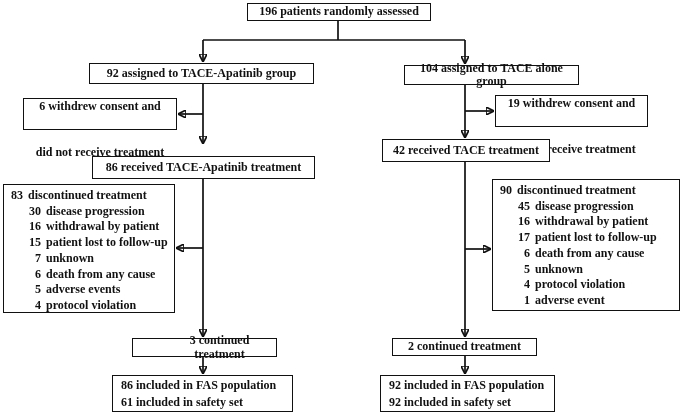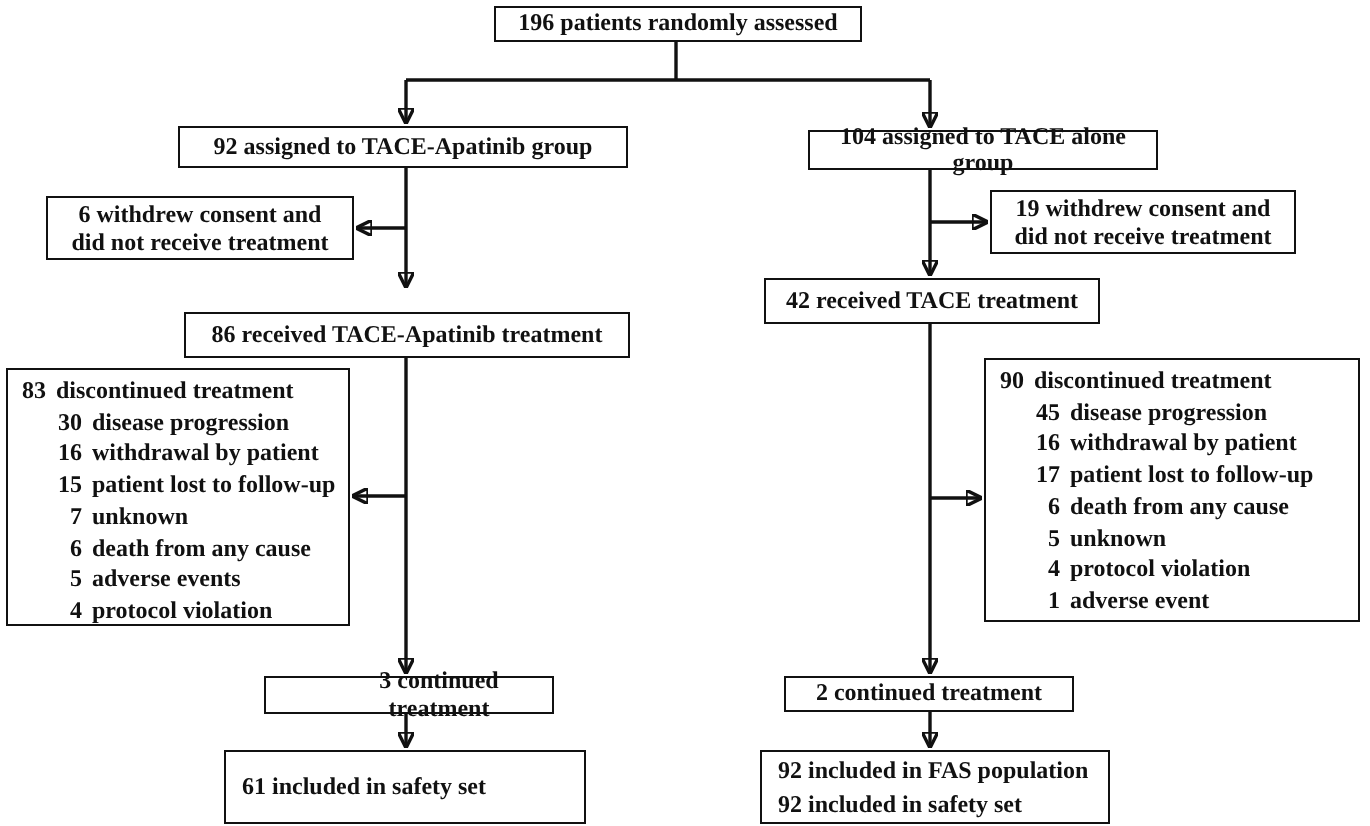--- a/index.html
+++ b/index.html
@@ -16,21 +16,21 @@
   .connectors path{stroke:#111111;stroke-width:1.7;fill:none;}
   .box{
     position:absolute;
     box-sizing:border-box;
     border:1.6px solid #111111;
     background:#ffffff;
     font-size:12px;
     line-height:1.1;
   }
   .box.center{display:flex;align-items:center;justify-content:center;text-align:center;}
-  .box.twoline{display:flex;flex-direction:column;align-items:center;justify-content:center;text-align:center;line-height:14px;}
+  .box.twoline{display:flex;flex-direction:column;align-items:center;justify-content:flex-start;text-align:center;line-height:14px;gap:32px;}
   .box.leftlines{display:flex;flex-direction:column;justify-content:center;padding-left:8px;line-height:16.5px;}
   .box.biglist{padding:3px 2px 0 4px;}
   .biglist .row{display:flex;line-height:15.7px;white-space:nowrap;}
   .biglist .num{display:inline-block;text-align:right;margin-right:5px;flex:0 0 auto;}
   .biglist .row.lead .num{width:15px;}
   .biglist .row.sub  .num{width:33px;}
 </style>
 </head>
 <body>
 
@@ -108,20 +108,21 @@
       <span class="num">4</span>
       <span>protocol violation</span>
     </div>
   </div>
 
   <div class="box center" style="left:132px;top:338px;width:145px;height:19px;padding-left:30px;">
     <span>3 continued treatment</span>
   </div>
 
   <div class="box leftlines" style="left:112px;top:375px;width:181px;height:37px;">
+    <span>86 included in FAS population</span>
     <span>61 included in safety set</span>
   </div>
 
   <div class="box center" style="left:363px;top:65px;width:175px;height:20px;margin-left:41px;">
     <span>104 assigned to TACE alone group</span>
   </div>
 
   <div class="box twoline" style="left:495px;top:95px;width:153px;height:32px;">
     <span>19 withdrew consent and</span>
     <span>did not receive treatment</span>

